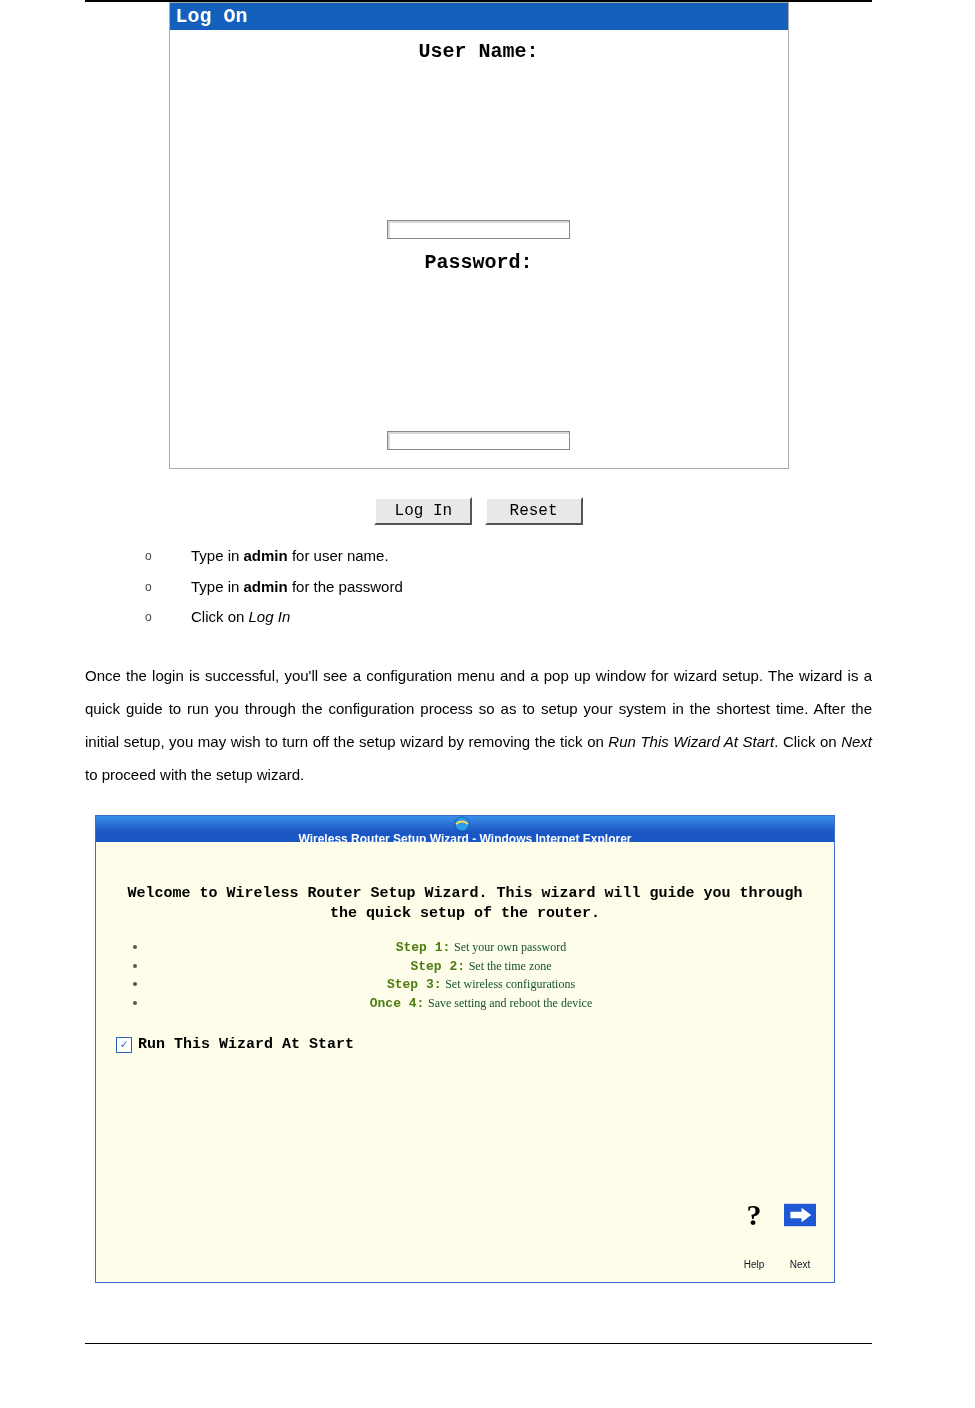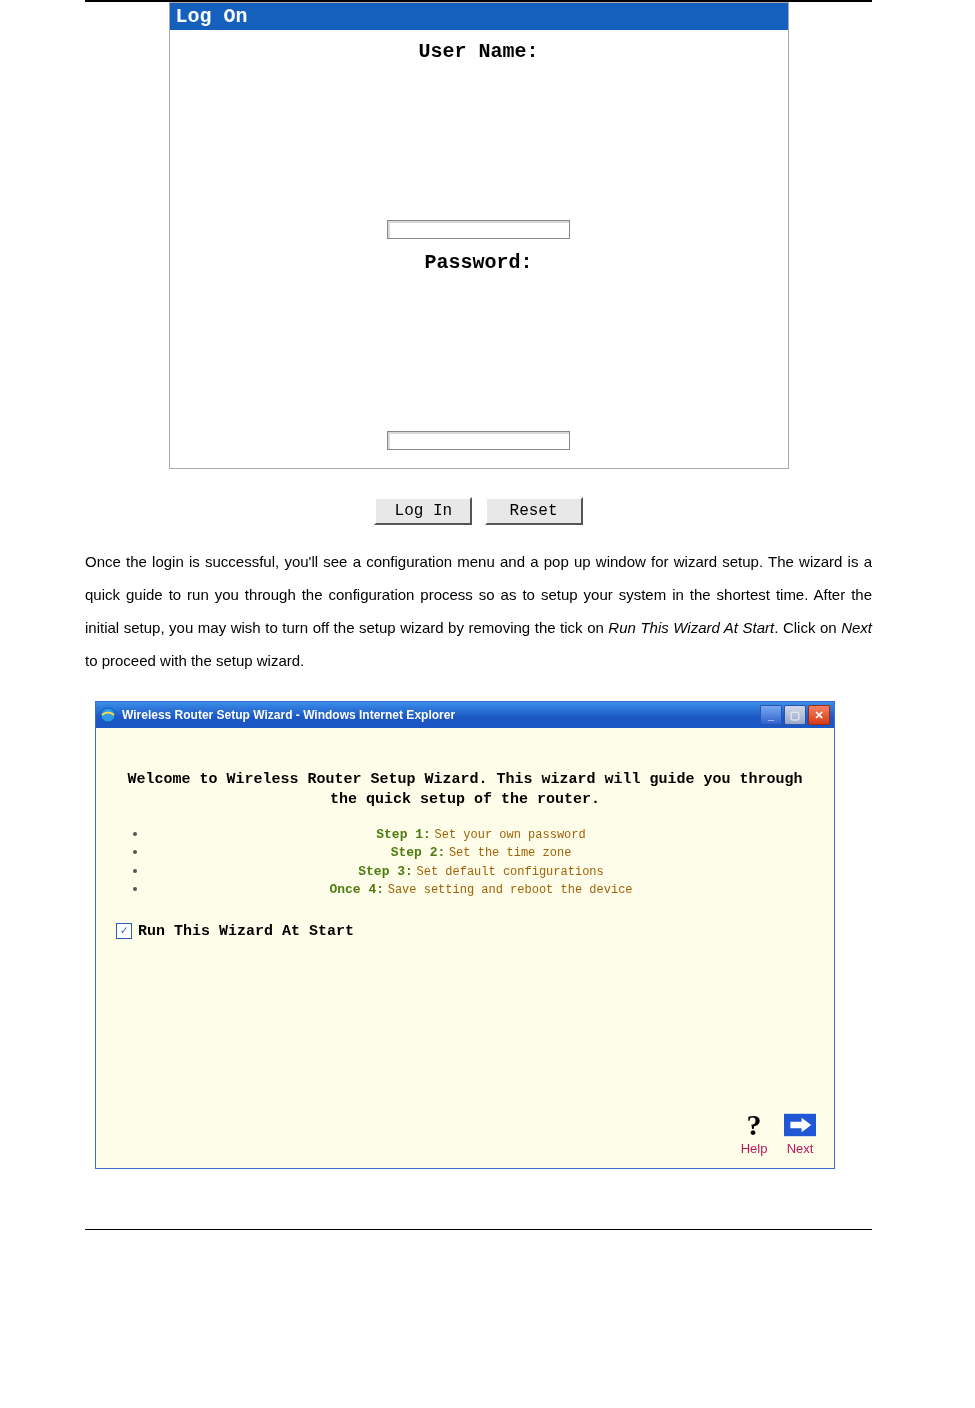--- a/index.html
+++ b/index.html
@@ -118,20 +118,21 @@
     box-sizing: border-box;
     background: #fdfde9;
   }
   .ie-titlebar {
     height: 26px;
     background: linear-gradient(to bottom, #3a8de8 0%, #1b57c4 60%, #1b57c4 100%);
     display: flex;
     align-items: center;
     padding: 0 4px 0 4px;
     box-sizing: border-box;
+    flex-direction: column;
   }
   .ie-icon {
     width: 16px; height: 16px;
     margin-right: 6px;
     display: inline-flex; align-items: center; justify-content: center;
   }
   .ie-title {
     flex: 1;
     color: #fff;
     font-family: Tahoma, Verdana, sans-serif;
@@ -185,23 +186,23 @@
     font-size: 13px;
     color: #555;
     line-height: 1.35;
   }
   .wiz-steps li .step-lbl {
     font-family: "Courier New", monospace;
     font-weight: bold;
     color: #4d7c0f;
   }
   .wiz-steps li .step-desc {
-    font-family: Liberation Mono, monospace;
+    font-family: Liberation Serif, serif;
     font-size: 12px;
-    color: #a16207;
+    color: #14532d;
   }
   .wiz-check-row {
     display: flex;
     align-items: center;
     gap: 6px;
     font-family: "Courier New", monospace;
     font-weight: bold;
     font-size: 15px;
   }
   .wiz-checkbox {
@@ -230,22 +231,23 @@
     align-items: center;
     gap: 2px;
     cursor: pointer;
   }
   .wiz-action .icon-holder {
     width: 32px; height: 28px;
     display: flex; align-items: center; justify-content: center;
   }
   .wiz-action .lbl {
     font-family: Verdana, sans-serif;
-    font-size: 13px;
-    color: #be185d;
+    font-size: 10px;
+    color: #0f172a;
+    margin-top: 28px;
   }
   
   .footer-rule {
     border-top: 1px solid #000;
     margin: 60px 85px 0 85px;
   }
   .footer-text {
     text-align: right;
     margin: 8px 85px 30px 0;
     font-size: 13px;
@@ -271,20 +273,31 @@
           <input class="logon-input" type="password" value="" style="">
         </div>
       </div>
     </div>
 
     <div class="logon-buttons">
       <span class="win-button">Log In</span>
       <span class="win-button">Reset</span>
     </div>
 
+    <ul class="bullet-list">
+      <li>
+        <span>Type in </span><span class="bold">admin</span><span> for user name.</span>
+      </li>
+      <li>
+        <span>Type in </span><span class="bold">admin</span><span> for the password</span>
+      </li>
+      <li>
+        <span>Click on </span><span class="ital">Log In</span>
+      </li>
+    </ul>
 
 
     <p class="para">
       <span>Once the login is successful, you'll see a configuration menu and a pop up window for wizard setup.  The wizard is a quick guide to run you through the configuration process so as to setup your system in the shortest time. After the initial setup, you may wish to turn off the setup wizard by removing the tick on </span><span class="ital">Run This Wizard At Start</span><span>. Click on </span><span class="ital">Next</span><span> to proceed with the setup wizard.</span>
     </p>
 
     <div class="ie-window">
       <div class="ie-titlebar">
         <span class="ie-icon">
           <svg viewBox="0 0 16 16" width="16" height="16">
@@ -297,21 +310,21 @@
           <span class="ie-sysbtn">_</span>
           <span class="ie-sysbtn max">▢</span>
           <span class="ie-sysbtn close">✕</span>
         </span>
       </div>
       <div class="ie-body">
         <div class="wiz-intro">Welcome to Wireless Router Setup Wizard. This wizard will guide you through the quick setup of the router.</div>
         <ul class="wiz-steps">
           <li><span class="step-lbl">Step 1:</span> <span class="step-desc">Set your own password</span></li>
           <li><span class="step-lbl">Step 2:</span> <span class="step-desc">Set the time zone</span></li>
-          <li><span class="step-lbl">Step 3:</span> <span class="step-desc">Set default configurations</span></li>
+          <li><span class="step-lbl">Step 3:</span> <span class="step-desc">Set wireless configurations</span></li>
           <li><span class="step-lbl">Once 4:</span> <span class="step-desc">Save setting and reboot the device</span></li>
         </ul>
         <div class="wiz-check-row">
           <span class="wiz-checkbox">✓</span>
           <span>Run This Wizard At Start</span>
         </div>
 
         <div class="wiz-actions">
           <div class="wiz-action">
             <span class="icon-holder">

